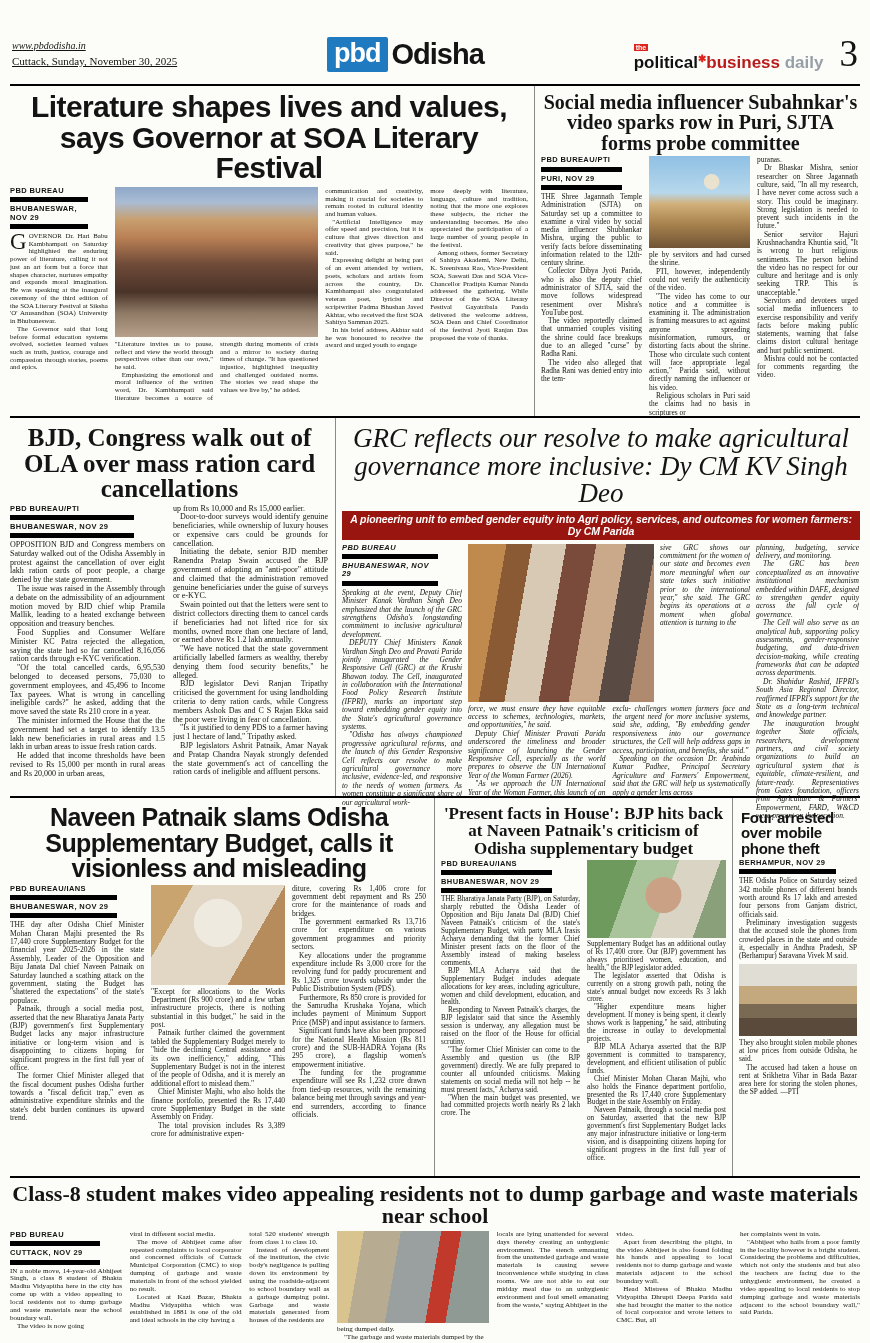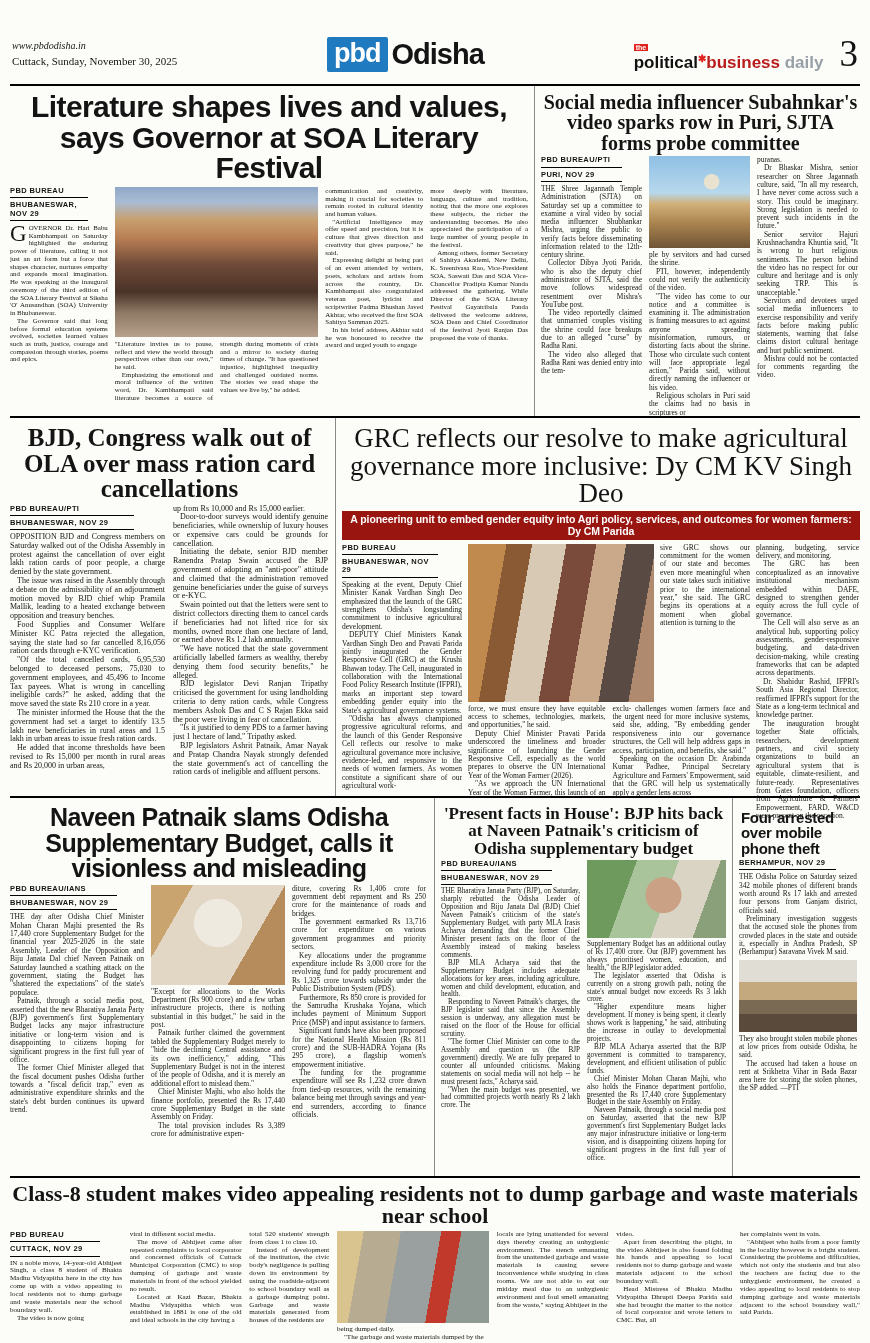--- a/index.html
+++ b/index.html
@@ -2,21 +2,21 @@
 <html><head>
 <meta charset="utf-8">
 <style>
   html,body{margin:0;padding:0;background:#d9d9d9;}
   .page{position:relative;width:870px;height:1343px;margin:0 auto;background:#fcfcf8;
         font-family:"Liberation Serif",serif;color:#141414;box-sizing:border-box;
         padding:0 10px;overflow:hidden;}
   
   .masthead{display:flex;align-items:center;justify-content:space-between;
             padding:30px 2px 6px 2px;border-bottom:2px solid #000;height:86px;box-sizing:border-box;}
-  .mh-left{font-size:10px;line-height:1.5;}
+  .mh-left{font-size:10px;line-height:1.5;text-decoration:underline;}
   .mh-site{font-style:italic;}
   .mh-date{font-size:11px;}
   .logo{display:flex;align-items:center;gap:4px;}
   .logo-box{background:#1f7ac0;color:#fff;font-family:"Liberation Sans",sans-serif;
             font-weight:bold;font-size:27px;padding:1px 7px 3px 7px;letter-spacing:-1px;border-radius:2px;}
   .logo-odisha{font-family:"Liberation Sans",sans-serif;font-weight:bold;font-size:29px;letter-spacing:-1px;}
   .brand{display:flex;align-items:flex-end;gap:2px;}
   .brand-words{font-family:"Liberation Sans",sans-serif;font-weight:bold;font-size:17px;line-height:1;position:relative;padding-top:10px;}
   .the-tag{position:absolute;top:0;left:0;background:#e0231c;color:#fff;font-size:7px;padding:0 2px;font-weight:bold;}
   .w-political{color:#111;}
@@ -25,21 +25,21 @@
   .w-daily{color:#97a0a8;font-weight:bold;}
   .pageno{font-family:"Liberation Serif",serif;font-size:37px;line-height:0.9;margin-left:14px;}
   
   .row{display:flex;box-sizing:border-box;}
   .b-bot{border-bottom:2px solid #000;}
   .vdiv{border-left:1px solid #8a8a8a;}
   .hl{ text-align:center;margin:4px 2px 3px 2px;line-height:1.02;}
   .hl-sans{font-family:"Liberation Sans",sans-serif;font-weight:bold;letter-spacing:-0.6px;}
   .hl-serif{font-family:"Liberation Serif",serif;font-weight:bold;}
   .byline,.dateline{display:block;font-family:"Liberation Sans",sans-serif;font-weight:bold;
-     font-size:7.5px;letter-spacing:0.4px;border-bottom:1px solid #000000;
+     font-size:7.5px;letter-spacing:0.4px;border-bottom:5px solid #000000;
      padding-bottom:2px;margin:0 0 3px 0;width:80%;}
   .cols{display:flex;}
   .col{overflow:hidden;box-sizing:border-box;}
   .col p{margin:0;text-align:justify;text-indent:7px;}
   .col p:first-child{text-indent:0;}
   .twocol{column-count:2;column-gap:7px;overflow:hidden;}
   .twocol p{margin:0;text-align:justify;text-indent:7px;}
   .ph{width:100%;margin-bottom:3px;background:#bbb;}
   
   .ph-festival{height:150px;background:
@@ -184,21 +184,21 @@
             <p>Initiating the debate, senior BJD member Ranendra Pratap Swain accused the BJP government of adopting an "anti-poor" attitude and claimed that the administration removed genuine beneficiaries under the guise of surveys or e-KYC.</p>
             <p>Swain pointed out that the letters were sent to district collectors directing them to cancel cards if beneficiaries had not lifted rice for six months, owned more than one hectare of land, or earned above Rs 1.2 lakh annually.</p>
             <p>"We have noticed that the state government artificially labelled farmers as wealthy, thereby denying them food security benefits," he alleged.</p>
             <p>BJD legislator Devi Ranjan Tripathy criticised the government for using landholding criteria to deny ration cards, while Congress members Ashok Das and C S Rajan Ekka said the poor were living in fear of cancellation.</p>
             <p>"Is it justified to deny PDS to a farmer having just 1 hectare of land," Tripathy asked.</p>
             <p>BJP legislators Ashrit Patnaik, Amar Nayak and Pratap Chandra Nayak strongly defended the state government's act of cancelling the ration cards of ineligible and affluent persons.</p>
           </div>
       </div>
     </div>
 
-    <div class="a-grc vdiv" style="width:525px;padding:3px 0 14px 6px;box-sizing:border-box;">
+    <div class="a-grc vdiv" style="width:525px;padding:3px 0 14px 6px;box-sizing:border-box;font-style:italic;">
       <div class="hl hl-serif" style="font-size:27px;font-weight:normal;">GRC reflects our resolve to make agricultural governance more inclusive: Dy CM KV Singh Deo</div>
       <div class="banner">A pioneering unit to embed gender equity into Agri policy, services, and outcomes for women farmers: Dy CM Parida</div>
       <div class="body cols" style="gap:6px;height:292px;">
         <div class="col" style="width:120px;">
           <span class="byline">PBD BUREAU</span>
           <span class="dateline">BHUBANESWAR, NOV 29</span>
           <div>
               <p>Speaking at the event, Deputy Chief Minister Kanak Vardhan Singh Deo emphasized that the launch of the GRC strengthens Odisha's longstanding commitment to inclusive agricultural development.</p>
               <p>DEPUTY Chief Ministers Kanak Vardhan Singh Deo and Pravati Parida jointly inaugurated the Gender Responsive Cell (GRC) at the Krushi Bhawan today. The Cell, inaugurated in collaboration with the International Food Policy Research Institute (IFPRI), marks an important step toward embedding gender equity into the State's agricultural governance systems.</p>
               <p>"Odisha has always championed progressive agricultural reforms, and the launch of this Gender Responsive Cell reflects our resolve to make agricultural governance more inclusive, evidence-led, and responsive to the needs of women farmers. As women constitute a significant share of our agricultural work-</p>

